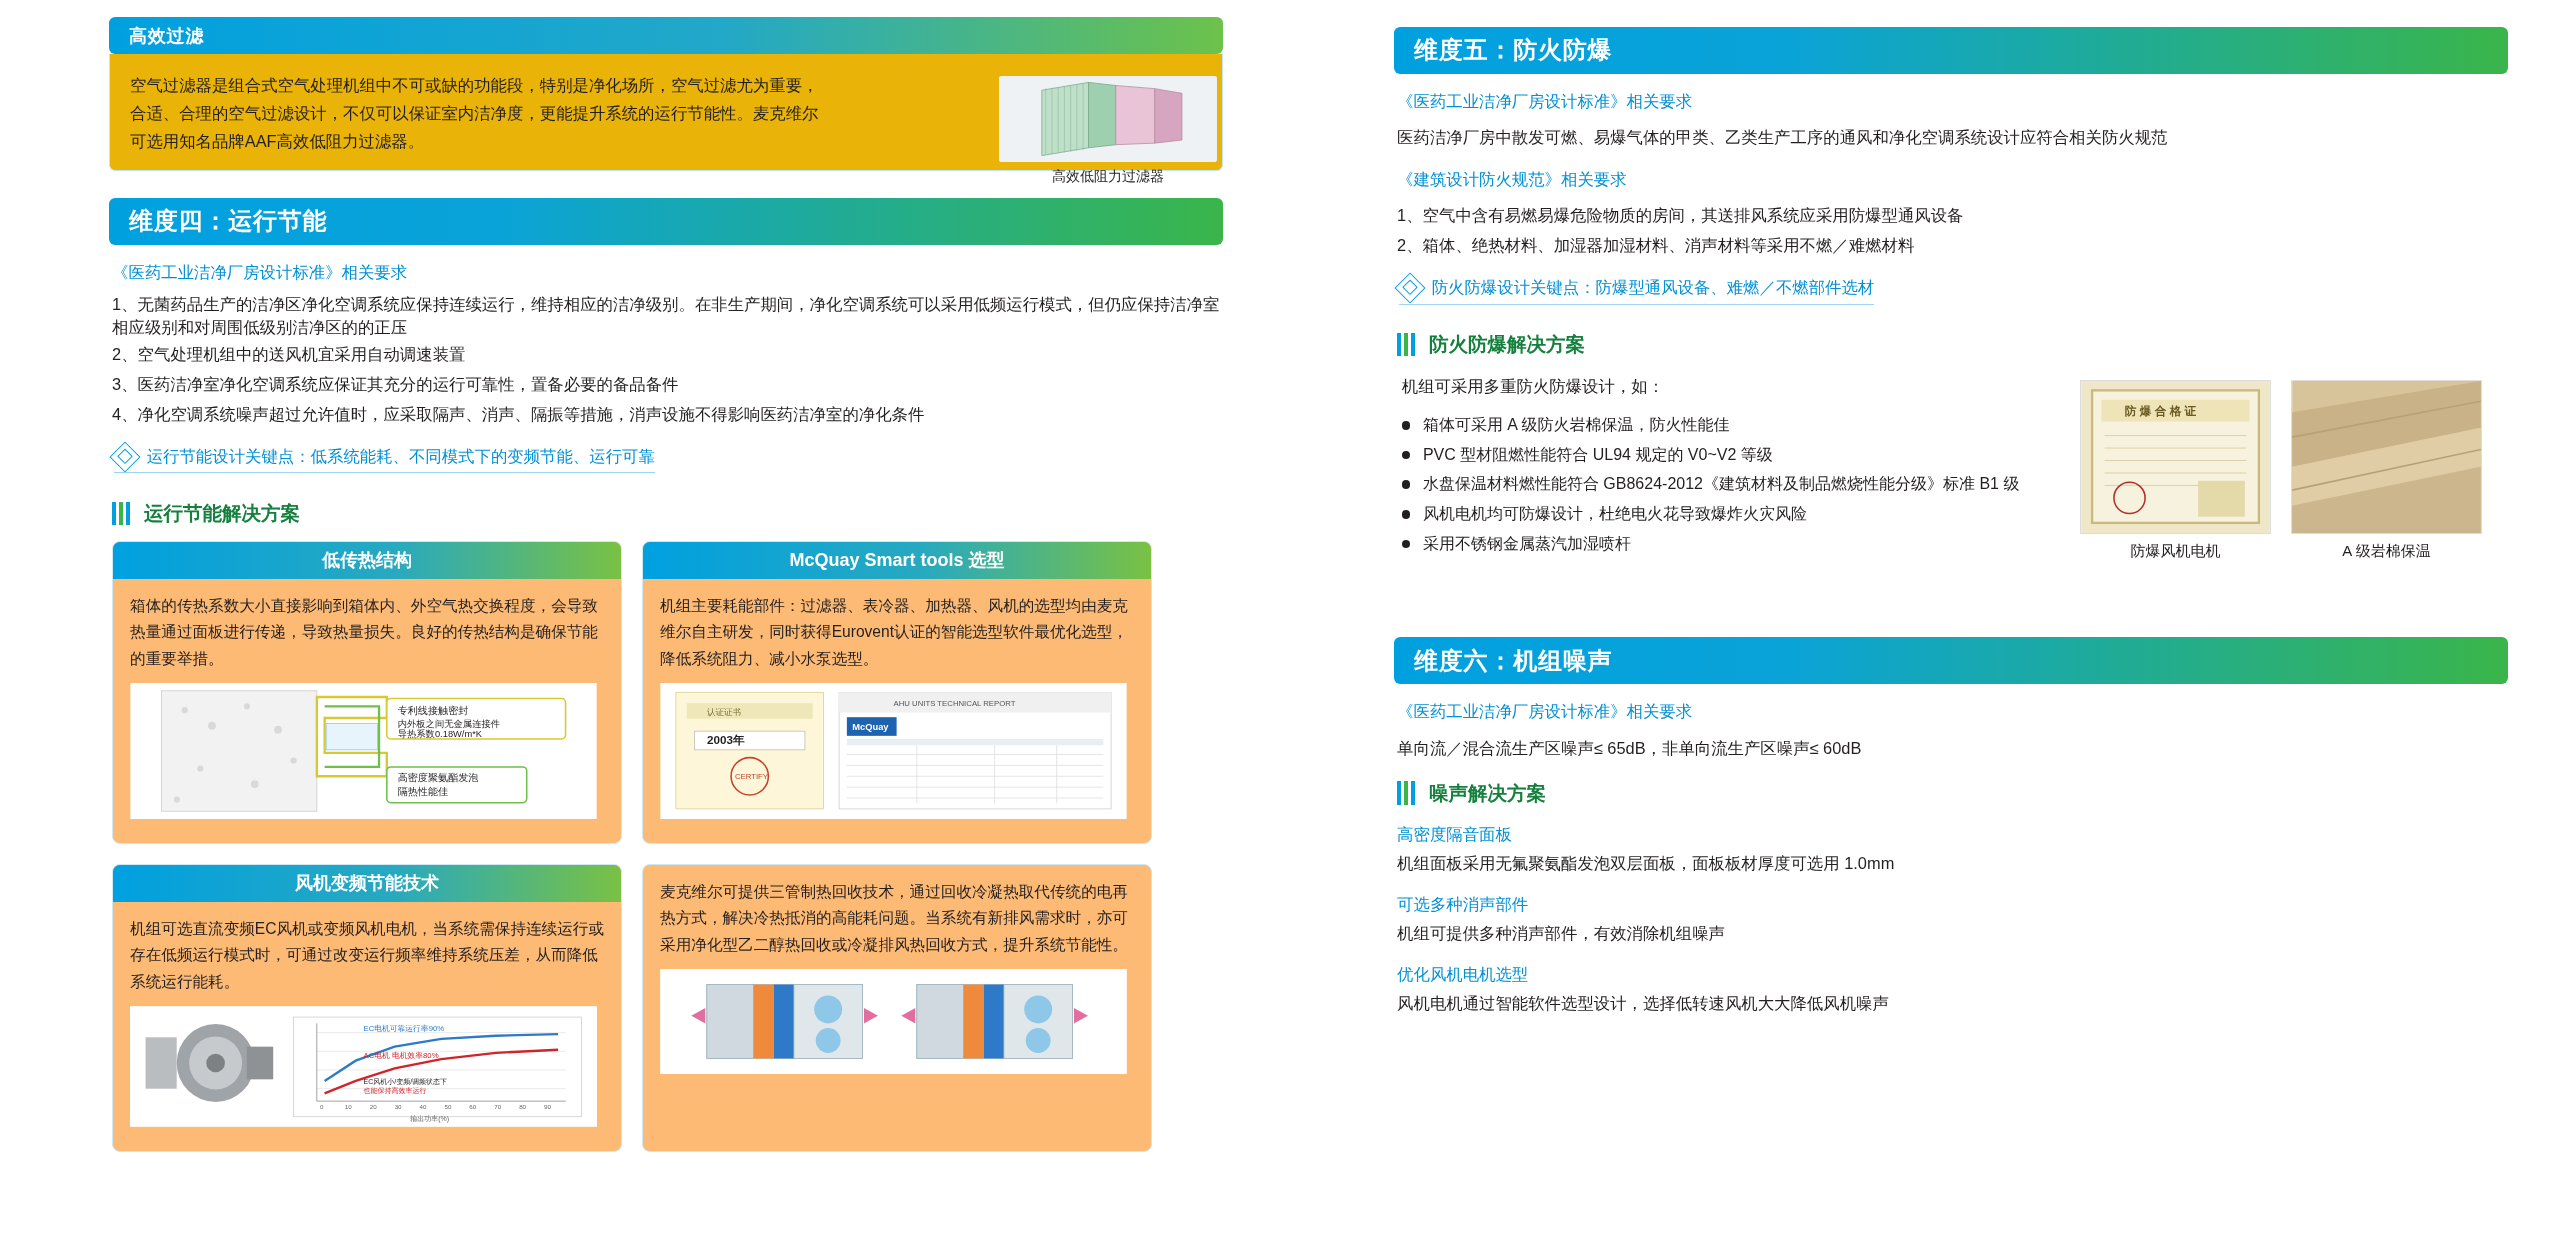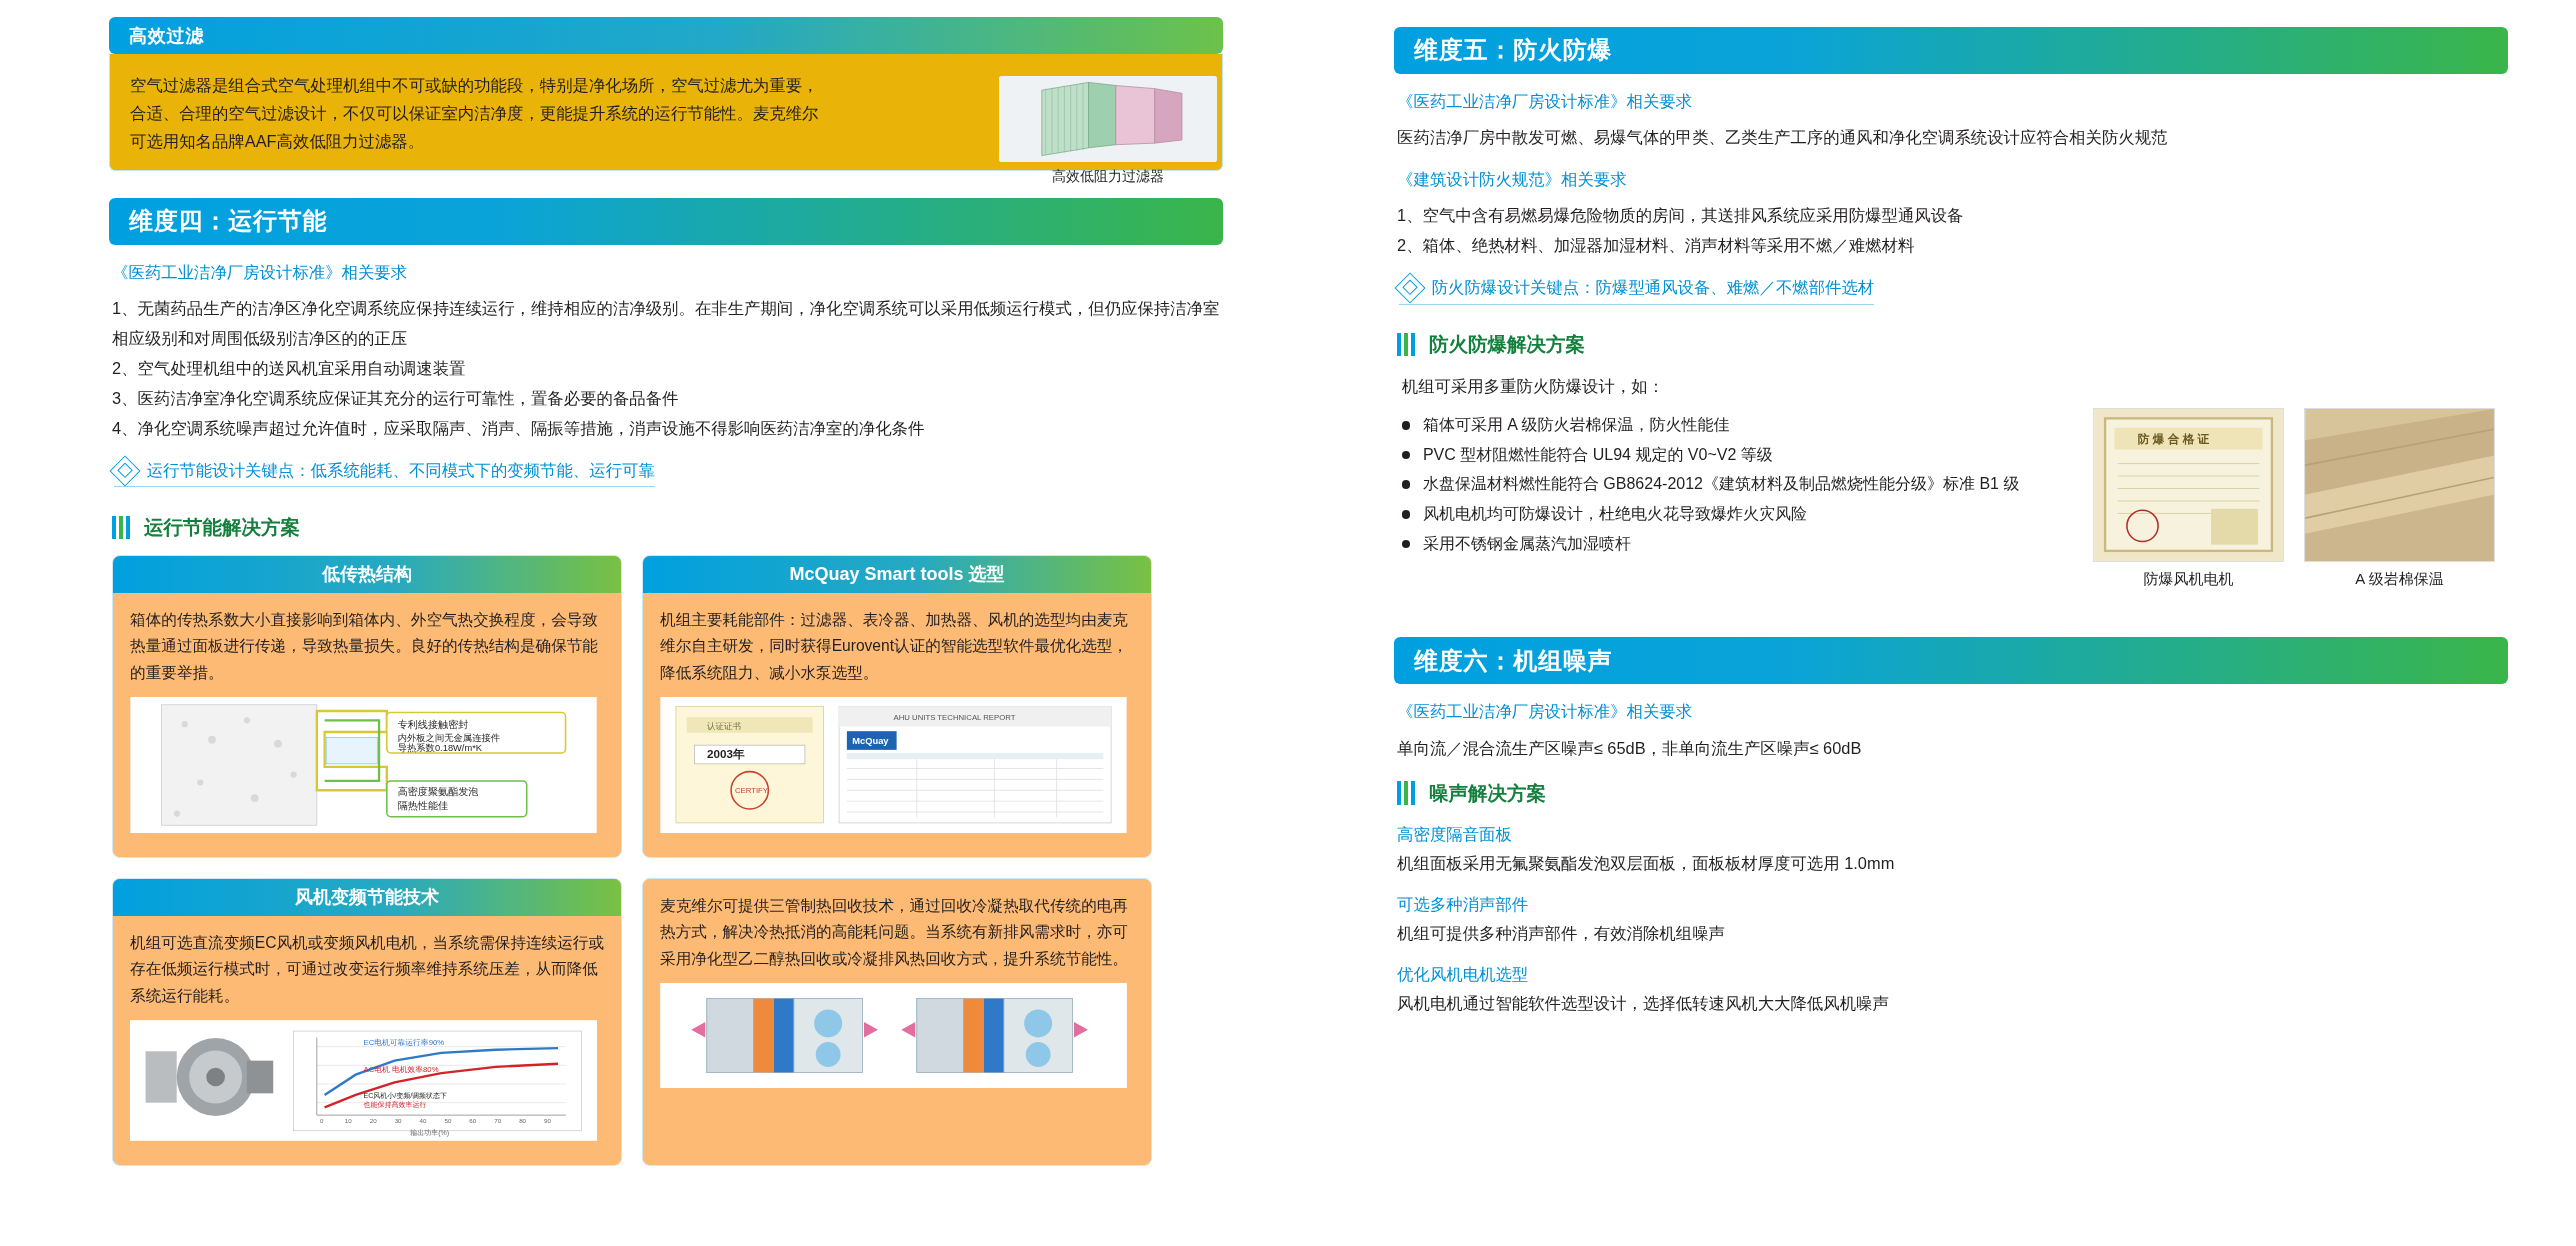--- a/index.html
+++ b/index.html
@@ -139,21 +139,21 @@
           </div>
           <div class="filter-cap">高效低阻力过滤器</div>
         </div>
       </div>
     </div>
 
     <div style="margin-top:26.5px;">
       <div class="bar">维度四：运行节能</div>
 
       <div class="req-title">《医药工业洁净厂房设计标准》相关要求</div>
-      <div class="req-line" style="line-height:30px;">1、无菌药品生产的洁净区净化空调系统应保持连续运行，维持相应的洁净级别。在非生产期间，净化空调系统可以采用低频运行模式，但仍应保持洁净室相应级别和对周围低级别洁净区的的正压</div>
+      <div class="req-line" style="line-height:23px;">1、无菌药品生产的洁净区净化空调系统应保持连续运行，维持相应的洁净级别。在非生产期间，净化空调系统可以采用低频运行模式，但仍应保持洁净室相应级别和对周围低级别洁净区的的正压</div>
       <div class="req-line">2、空气处理机组中的送风机宜采用自动调速装置</div>
       <div class="req-line">3、医药洁净室净化空调系统应保证其充分的运行可靠性，置备必要的备品备件</div>
       <div class="req-line">4、净化空调系统噪声超过允许值时，应采取隔声、消声、隔振等措施，消声设施不得影响医药洁净室的净化条件</div>
 
       <div class="keypoint">
         <span class="kp-diamond"></span>
         <span class="kp-text">运行节能设计关键点：低系统能耗、不同模式下的变频节能、运行可靠</span>
       </div>
 
       <div class="sol-head">
@@ -370,21 +370,21 @@
                 <span class="dot"></span>
                 <span>风机电机均可防爆设计，杜绝电火花导致爆炸火灾风险</span>
               </div>
             <div class="bullet">
                 <span class="dot"></span>
                 <span>采用不锈钢金属蒸汽加湿喷杆</span>
               </div>
           </div>
         </div>
 
-        <div class="photos" style="top:7.8px;right:13px;margin-top:28px;">
+        <div class="photos" style="top:7.8px;right:26px;">
           <div class="photo-wrap">
             <div class="photo">
               <svg width="189" height="152" viewBox="0 0 242 195">
                 <rect width="242" height="195" fill="#efe7c8"></rect>
                 <rect x="14" y="12" width="214" height="170" fill="#f7f2dd" stroke="#c9b97e" stroke-width="3"></rect>
                 <rect x="26" y="24" width="190" height="28" fill="#efe3b8"></rect>
                 <text x="56" y="44" font-size="15" font-weight="bold" fill="#6b5a22" font-family="Liberation Sans">防 爆 合 格 证</text>
                 <g stroke="#d5c896">
                   <line x1="30" y1="70" x2="212" y2="70"></line>
                     <line x1="30" y1="86" x2="212" y2="86"></line>

